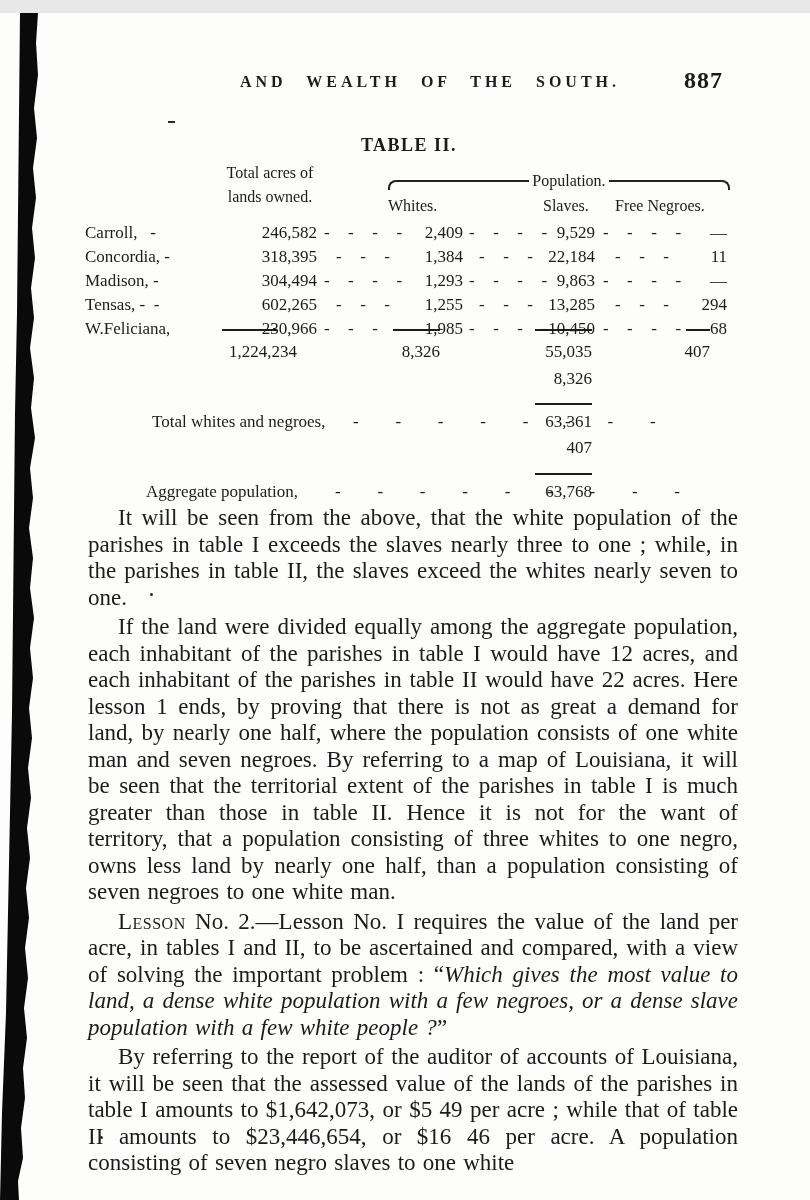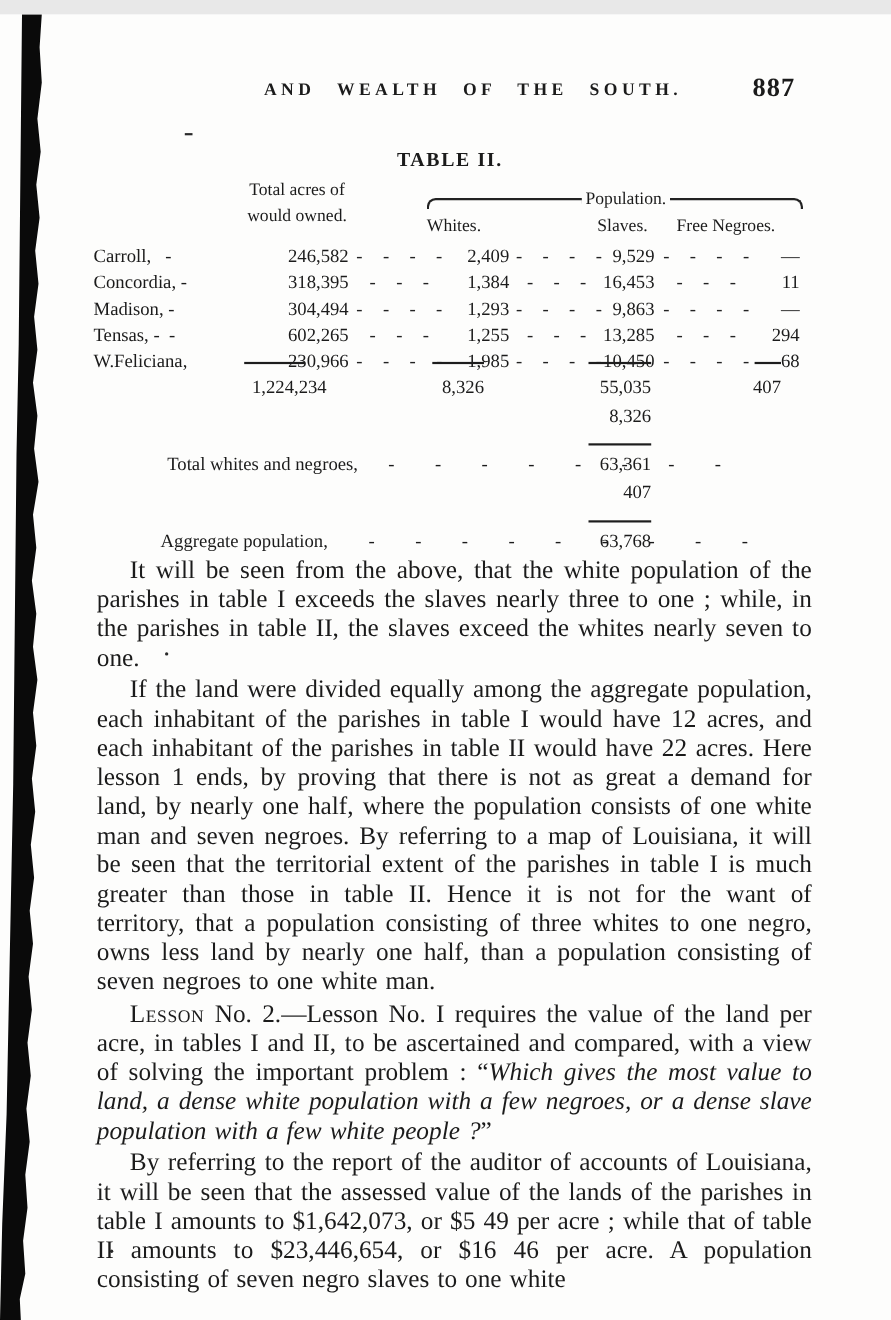--- a/index.html
+++ b/index.html
@@ -74,21 +74,21 @@
   <div class="speck" style="left:100px;top:1123px;width:3px;height:3px;"></div>
 
   <div class="running-head">AND WEALTH OF THE SOUTH.</div>
   <div class="folio">887</div>
 
   <div class="tableii">
     <div class="tbl-title">TABLE II.</div>
 
     <div class="hdr-acres">
       <div>Total acres of</div>
-      <div>would owned.</div>
+      <div>lands owned.</div>
     </div>
 
     <div class="brace-row">
       <div class="brace-seg brace-left"></div>
       <div class="brace-label">Population.</div>
       <div class="brace-seg brace-right"></div>
     </div>
 
     <div class="hdr-col hdr-whites">Whites.</div>
     <div class="hdr-col hdr-slaves">Slaves.</div>
@@ -104,21 +104,21 @@
         <span class="c slaves">9,529</span>
         <span class="c lead l3">-  -  -  -</span>
         <span class="c free">—</span>
       </div>
       <div class="trow">
         <span class="c name">Concordia, -</span>
         <span class="c acres">318,395</span>
         <span class="c lead l1">-  -  -</span>
         <span class="c whites">1,384</span>
         <span class="c lead l2">-  -  -</span>
-        <span class="c slaves">16,453</span>
+        <span class="c slaves">22,184</span>
         <span class="c lead l3">-  -  -</span>
         <span class="c free">11</span>
       </div>
       <div class="trow">
         <span class="c name">Madison, -</span>
         <span class="c acres">304,494</span>
         <span class="c lead l1">-  -  -  -</span>
         <span class="c whites">1,293</span>
         <span class="c lead l2">-  -  -  -</span>
         <span class="c slaves">9,863</span>

